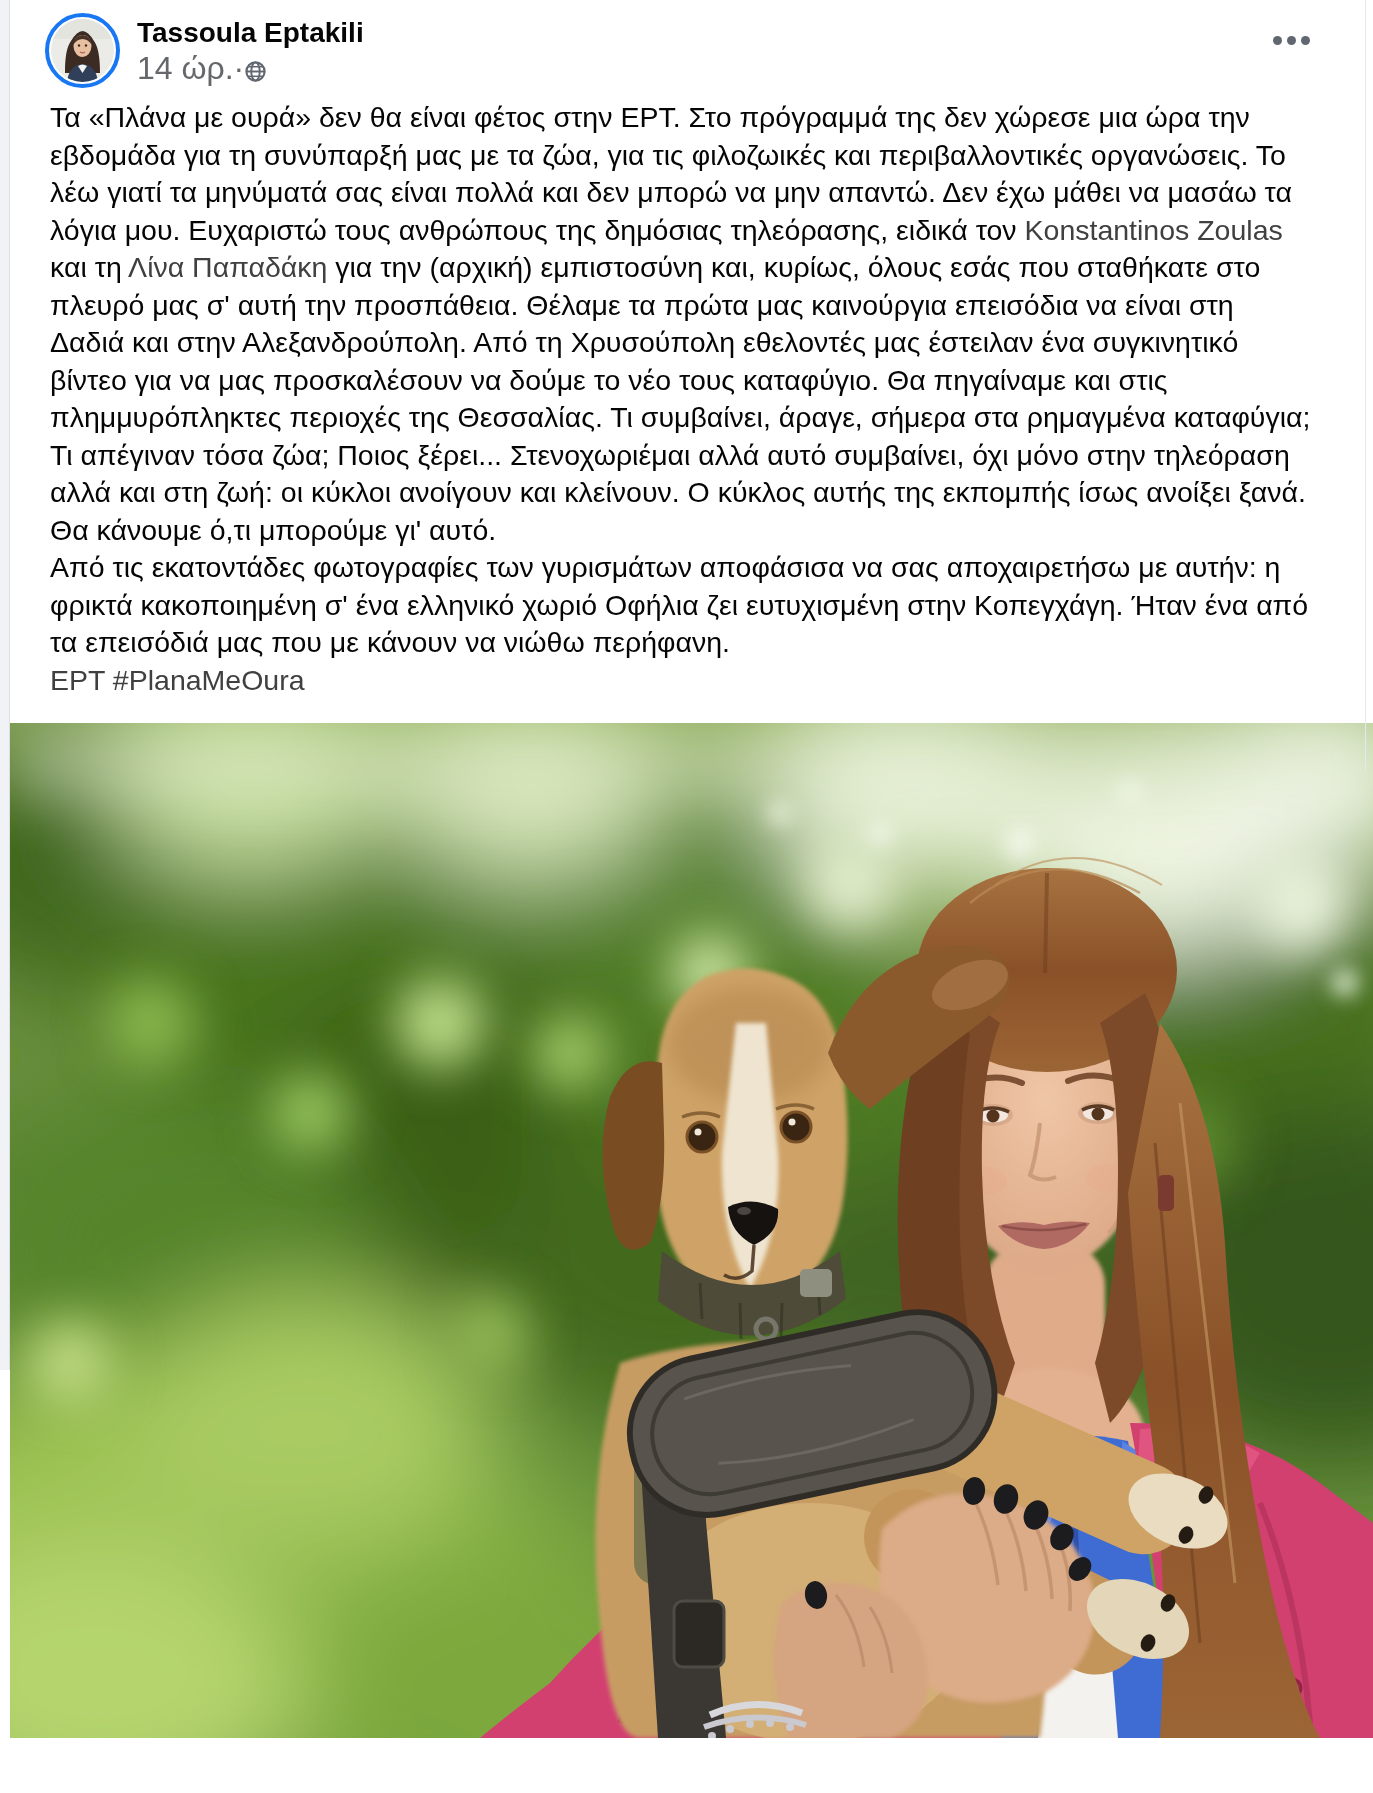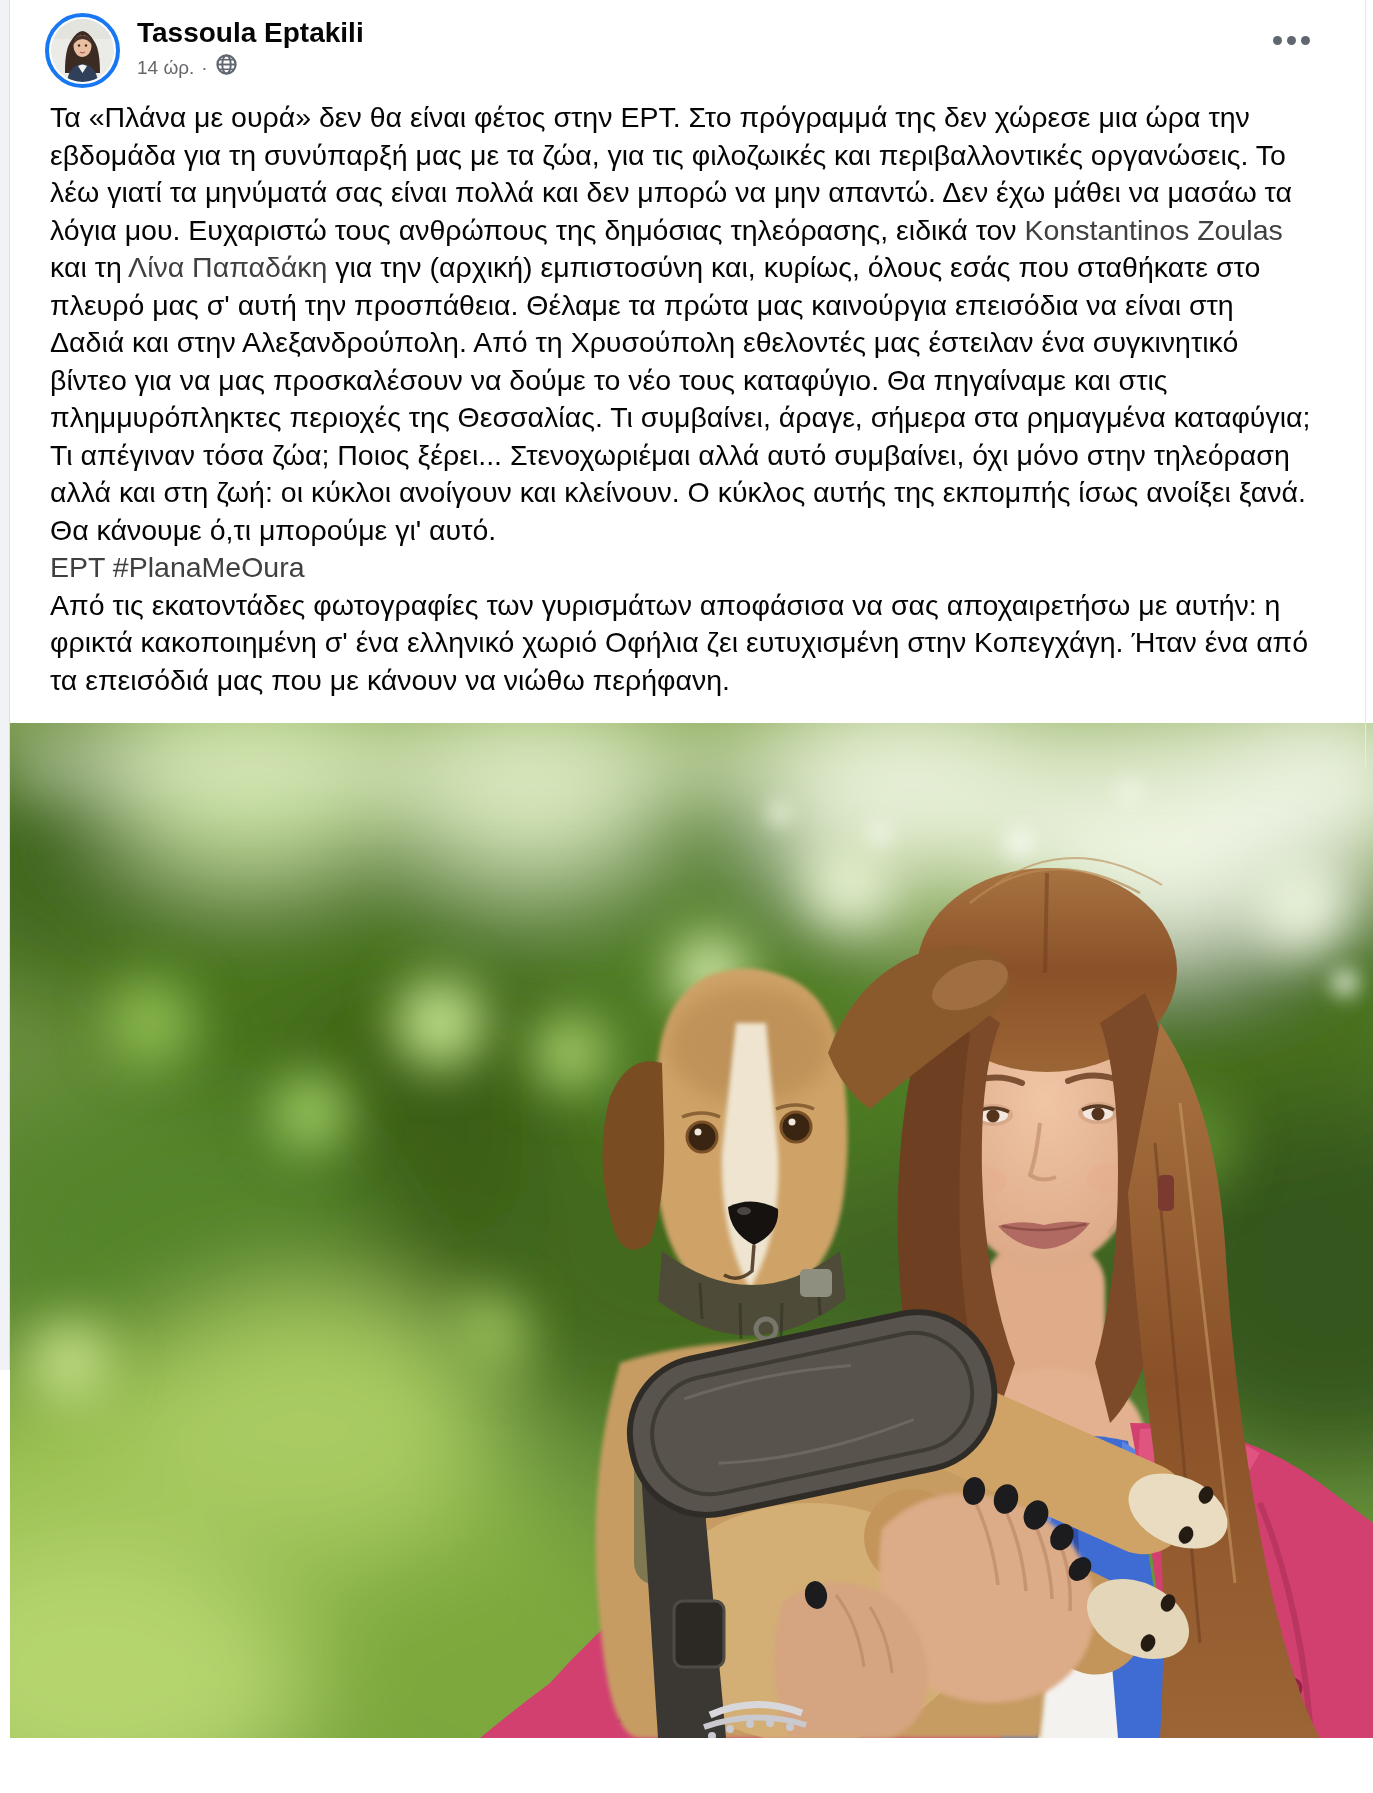--- a/index.html
+++ b/index.html
@@ -13,21 +13,21 @@
   .card{flex:1;position:relative;background:#ffffff;}
   .right-line{position:absolute;top:0;right:7px;width:1px;height:770px;background:#e6e8ec;}
 
   
   .post-header{position:relative;display:flex;align-items:flex-start;padding:13px 40px 0 35px;}
   .avatar-wrap{flex:none;width:75px;height:75px;border-radius:50%;border:4px solid #1877F2;
     box-sizing:border-box;padding:2px;background:#fff;cursor:pointer;}
   .avatar-wrap svg{display:block;width:63px;height:63px;border-radius:50%;}
   .header-text{margin-left:17px;padding-top:3px;}
   .author{display:block;font-size:28px;font-weight:bold;color:#050505;line-height:34px;text-decoration:none;cursor:pointer;}
-  .meta{display:flex;align-items:flex-start;gap:7px;margin-top:3px;font-size:19px;color:#65676B;line-height:30px;}
+  .meta{display:flex;align-items:flex-end;margin-top:3px;font-size:32px;color:#65676B;line-height:30px;}
   .meta .time{cursor:pointer;}
   .globe{display:inline-flex;align-items:center;}
   .more-btn{position:absolute;top:28px;right:55px;background:none;border:none;padding:8px;cursor:pointer;display:flex;gap:5px;}
   .more-btn i{display:block;width:9px;height:9px;border-radius:50%;background:#606770;}
 
   
   .post-text{margin-top:11px;padding:0 62px 0 40px;font-size:28.5px;line-height:37.5px;color:#050505;}
   .post-text p{margin:0;}
   .lnk{color:#404040;text-decoration:none;cursor:pointer;}
 
@@ -82,22 +82,22 @@
         <span style="display:flex;gap:5px">
           <i></i>
             <i></i>
             <i></i>
         </span>
       </button>
     </header>
 
     <div class="post-text">
       <p><span>Τα «Πλάνα με ουρά» δεν θα είναι φέτος στην ΕΡΤ. Στο πρόγραμμά της δεν χώρεσε μια ώρα την εβδομάδα για τη συνύπαρξή μας με τα ζώα, για τις φιλοζωικές και περιβαλλοντικές οργανώσεις. Το λέω γιατί τα μηνύματά σας είναι πολλά και δεν μπορώ να μην απαντώ. Δεν έχω μάθει να μασάω τα λόγια μου. Ευχαριστώ τους ανθρώπους της δημόσιας τηλεόρασης, ειδικά τον </span><a class="lnk">Konstantinos Zoulas</a><span> και τη </span><a class="lnk">Λίνα Παπαδάκη</a><span> για την (αρχική) εμπιστοσύνη και, κυρίως, όλους εσάς που σταθήκατε στο πλευρό μας σ' αυτή την προσπάθεια. Θέλαμε τα πρώτα μας καινούργια επεισόδια να είναι στη Δαδιά και στην Αλεξανδρούπολη. Από τη Χρυσούπολη εθελοντές μας έστειλαν ένα συγκινητικό βίντεο για να μας προσκαλέσουν να δούμε το νέο τους καταφύγιο. Θα πηγαίναμε και στις πλημμυρόπληκτες περιοχές της Θεσσαλίας. Τι συμβαίνει, άραγε, σήμερα στα ρημαγμένα καταφύγια; Τι απέγιναν τόσα ζώα; Ποιος ξέρει... Στενοχωριέμαι αλλά αυτό συμβαίνει, όχι μόνο στην τηλεόραση αλλά και στη ζωή: οι κύκλοι ανοίγουν και κλείνουν. Ο κύκλος αυτής της εκπομπής ίσως ανοίξει ξανά. Θα κάνουμε ό,τι μπορούμε γι' αυτό.</span></p>
+      <p><span>Από τις εκατοντάδες φωτογραφίες των γυρισμάτων αποφάσισα να σας αποχαιρετήσω με αυτήν: η φρικτά κακοποιημένη σ' ένα ελληνικό χωριό Οφήλια ζει ευτυχισμένη στην Κοπεγχάγη. Ήταν ένα από τα επεισόδιά μας που με κάνουν να νιώθω περήφανη.</span></p>
       <p><a class="lnk">ΕΡΤ</a> <a class="lnk">#PlanaMeOura</a></p>
-      <p><span>Από τις εκατοντάδες φωτογραφίες των γυρισμάτων αποφάσισα να σας αποχαιρετήσω με αυτήν: η φρικτά κακοποιημένη σ' ένα ελληνικό χωριό Οφήλια ζει ευτυχισμένη στην Κοπεγχάγη. Ήταν ένα από τα επεισόδιά μας που με κάνουν να νιώθω περήφανη.</span></p>
     </div>
 
     <figure class="post-photo">
       <svg viewBox="0 0 1363 1015" preserveAspectRatio="none">
         <defs>
           <filter id="b50" x="-60%" y="-60%" width="220%" height="220%">
               <feGaussianBlur stdDeviation="50"></feGaussianBlur>
             </filter>
           <filter id="b25" x="-60%" y="-60%" width="220%" height="220%">
               <feGaussianBlur stdDeviation="25"></feGaussianBlur>

